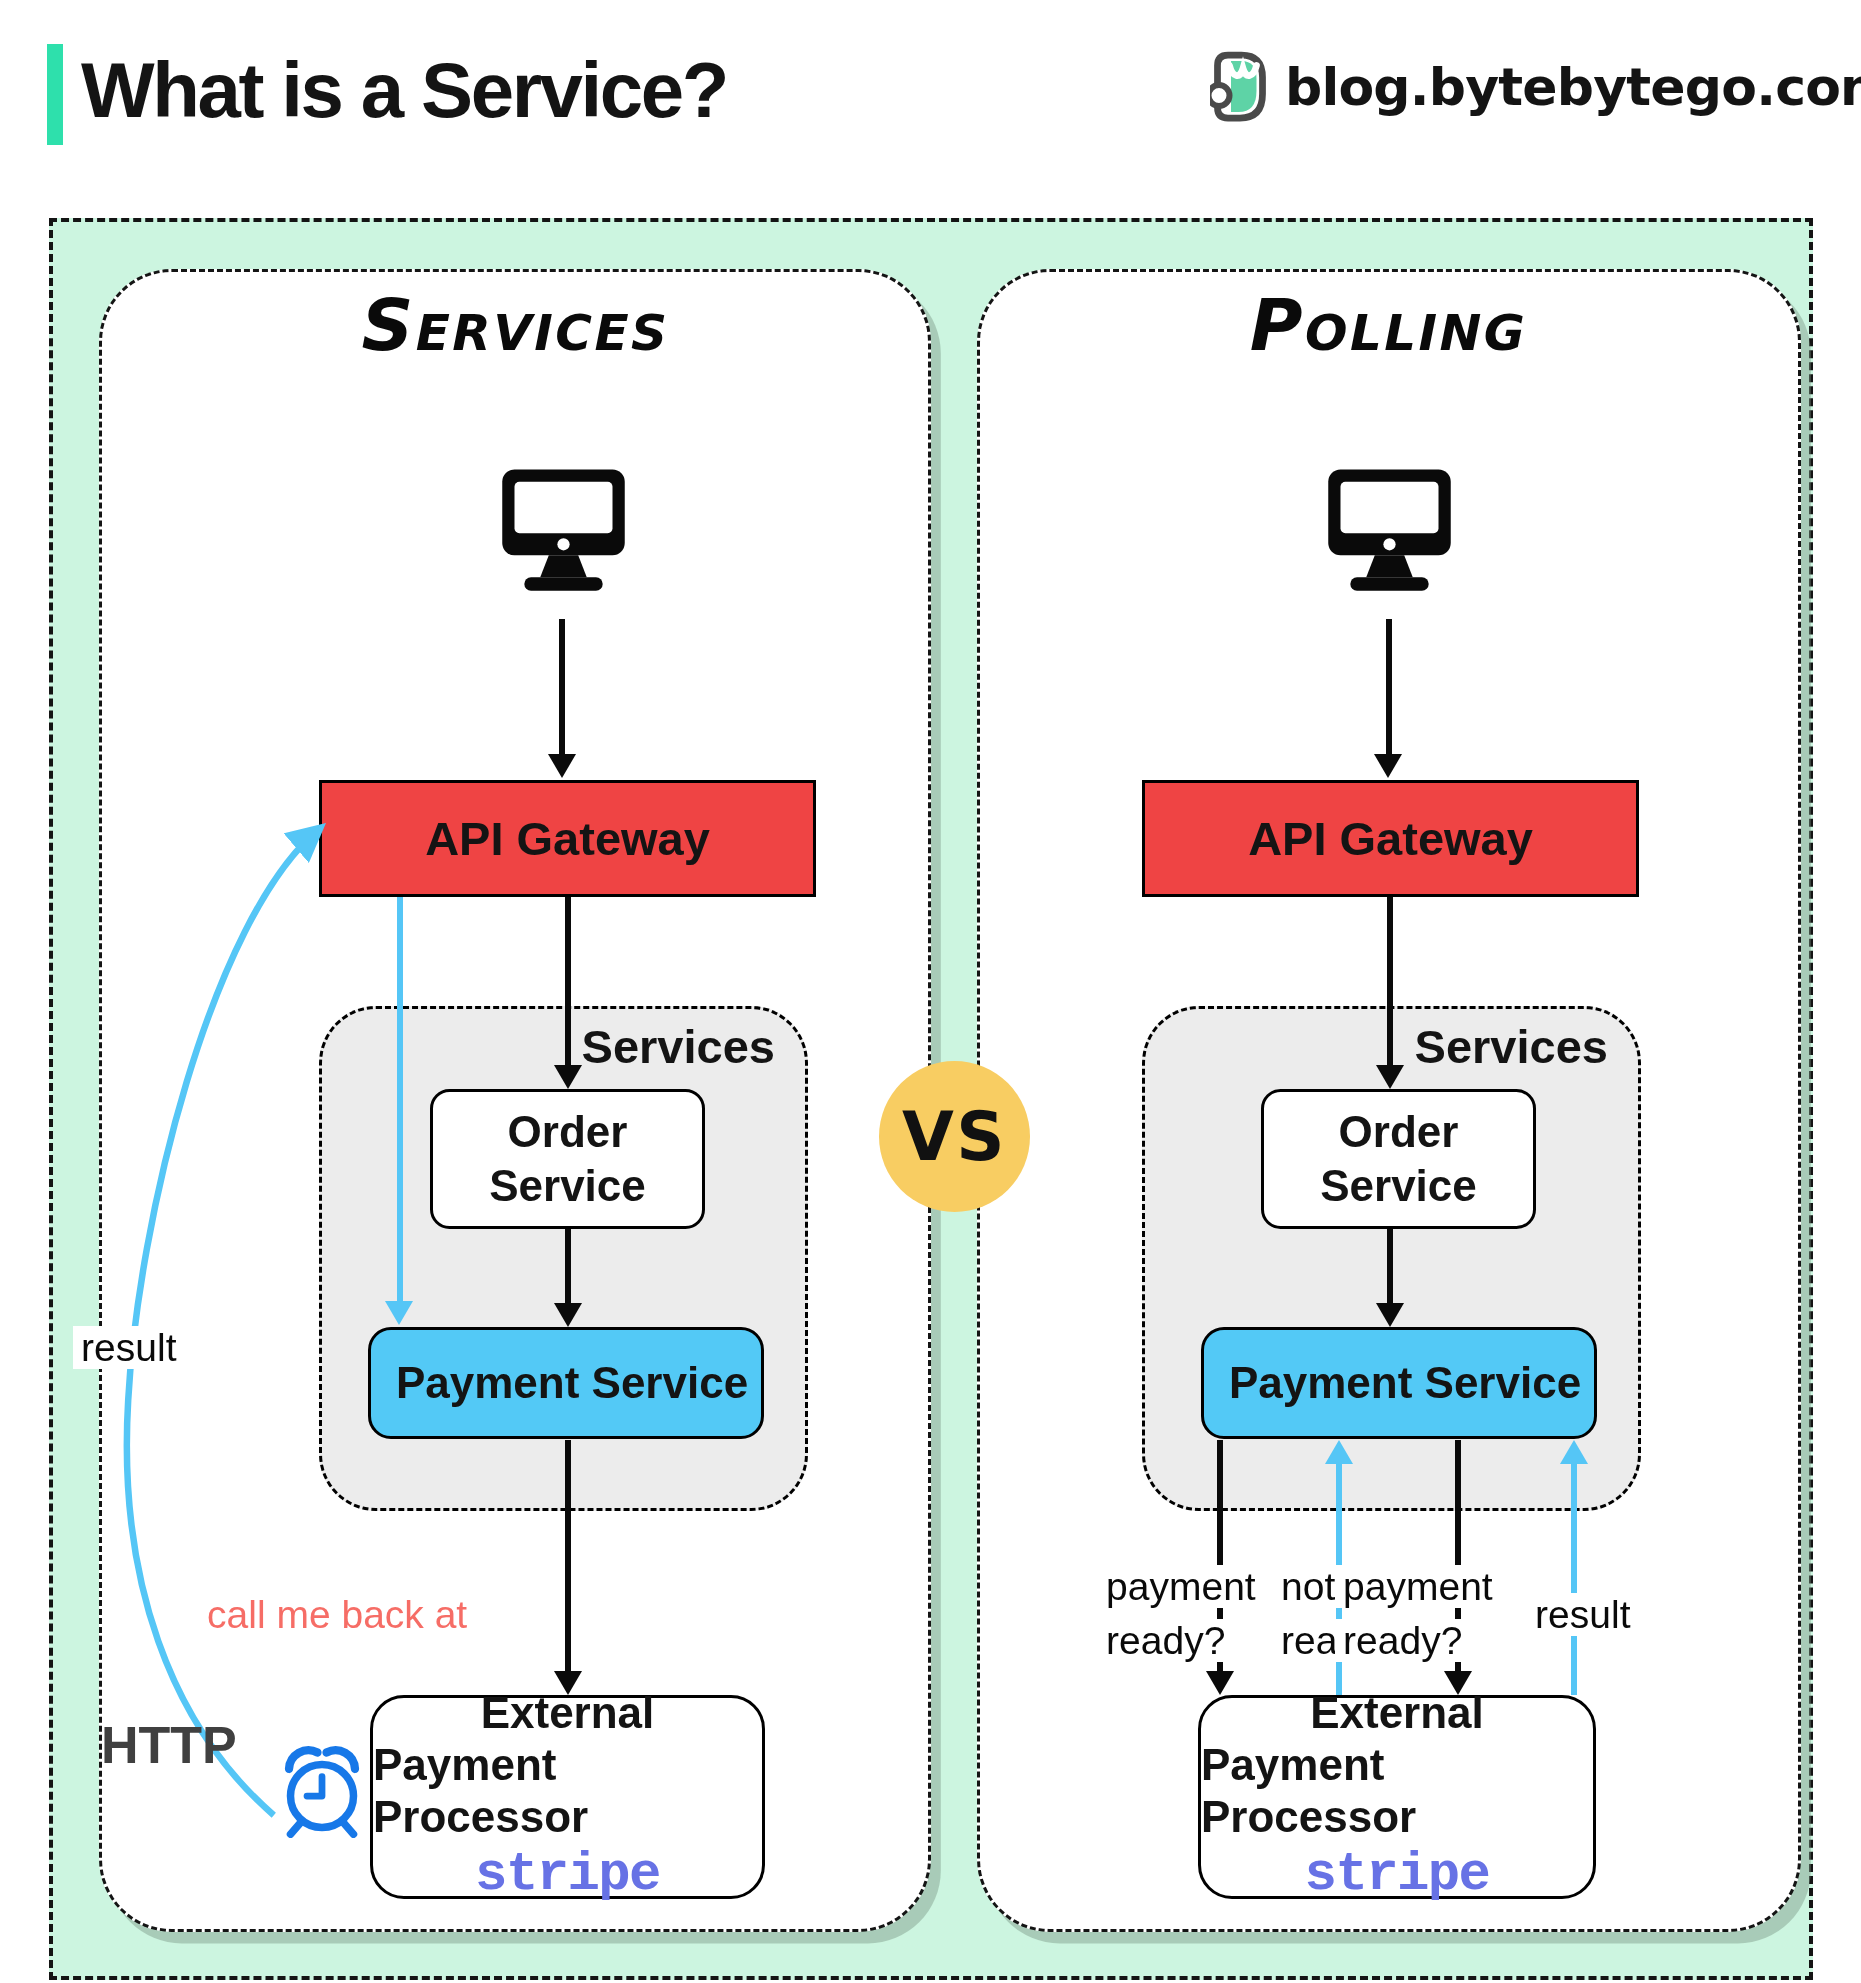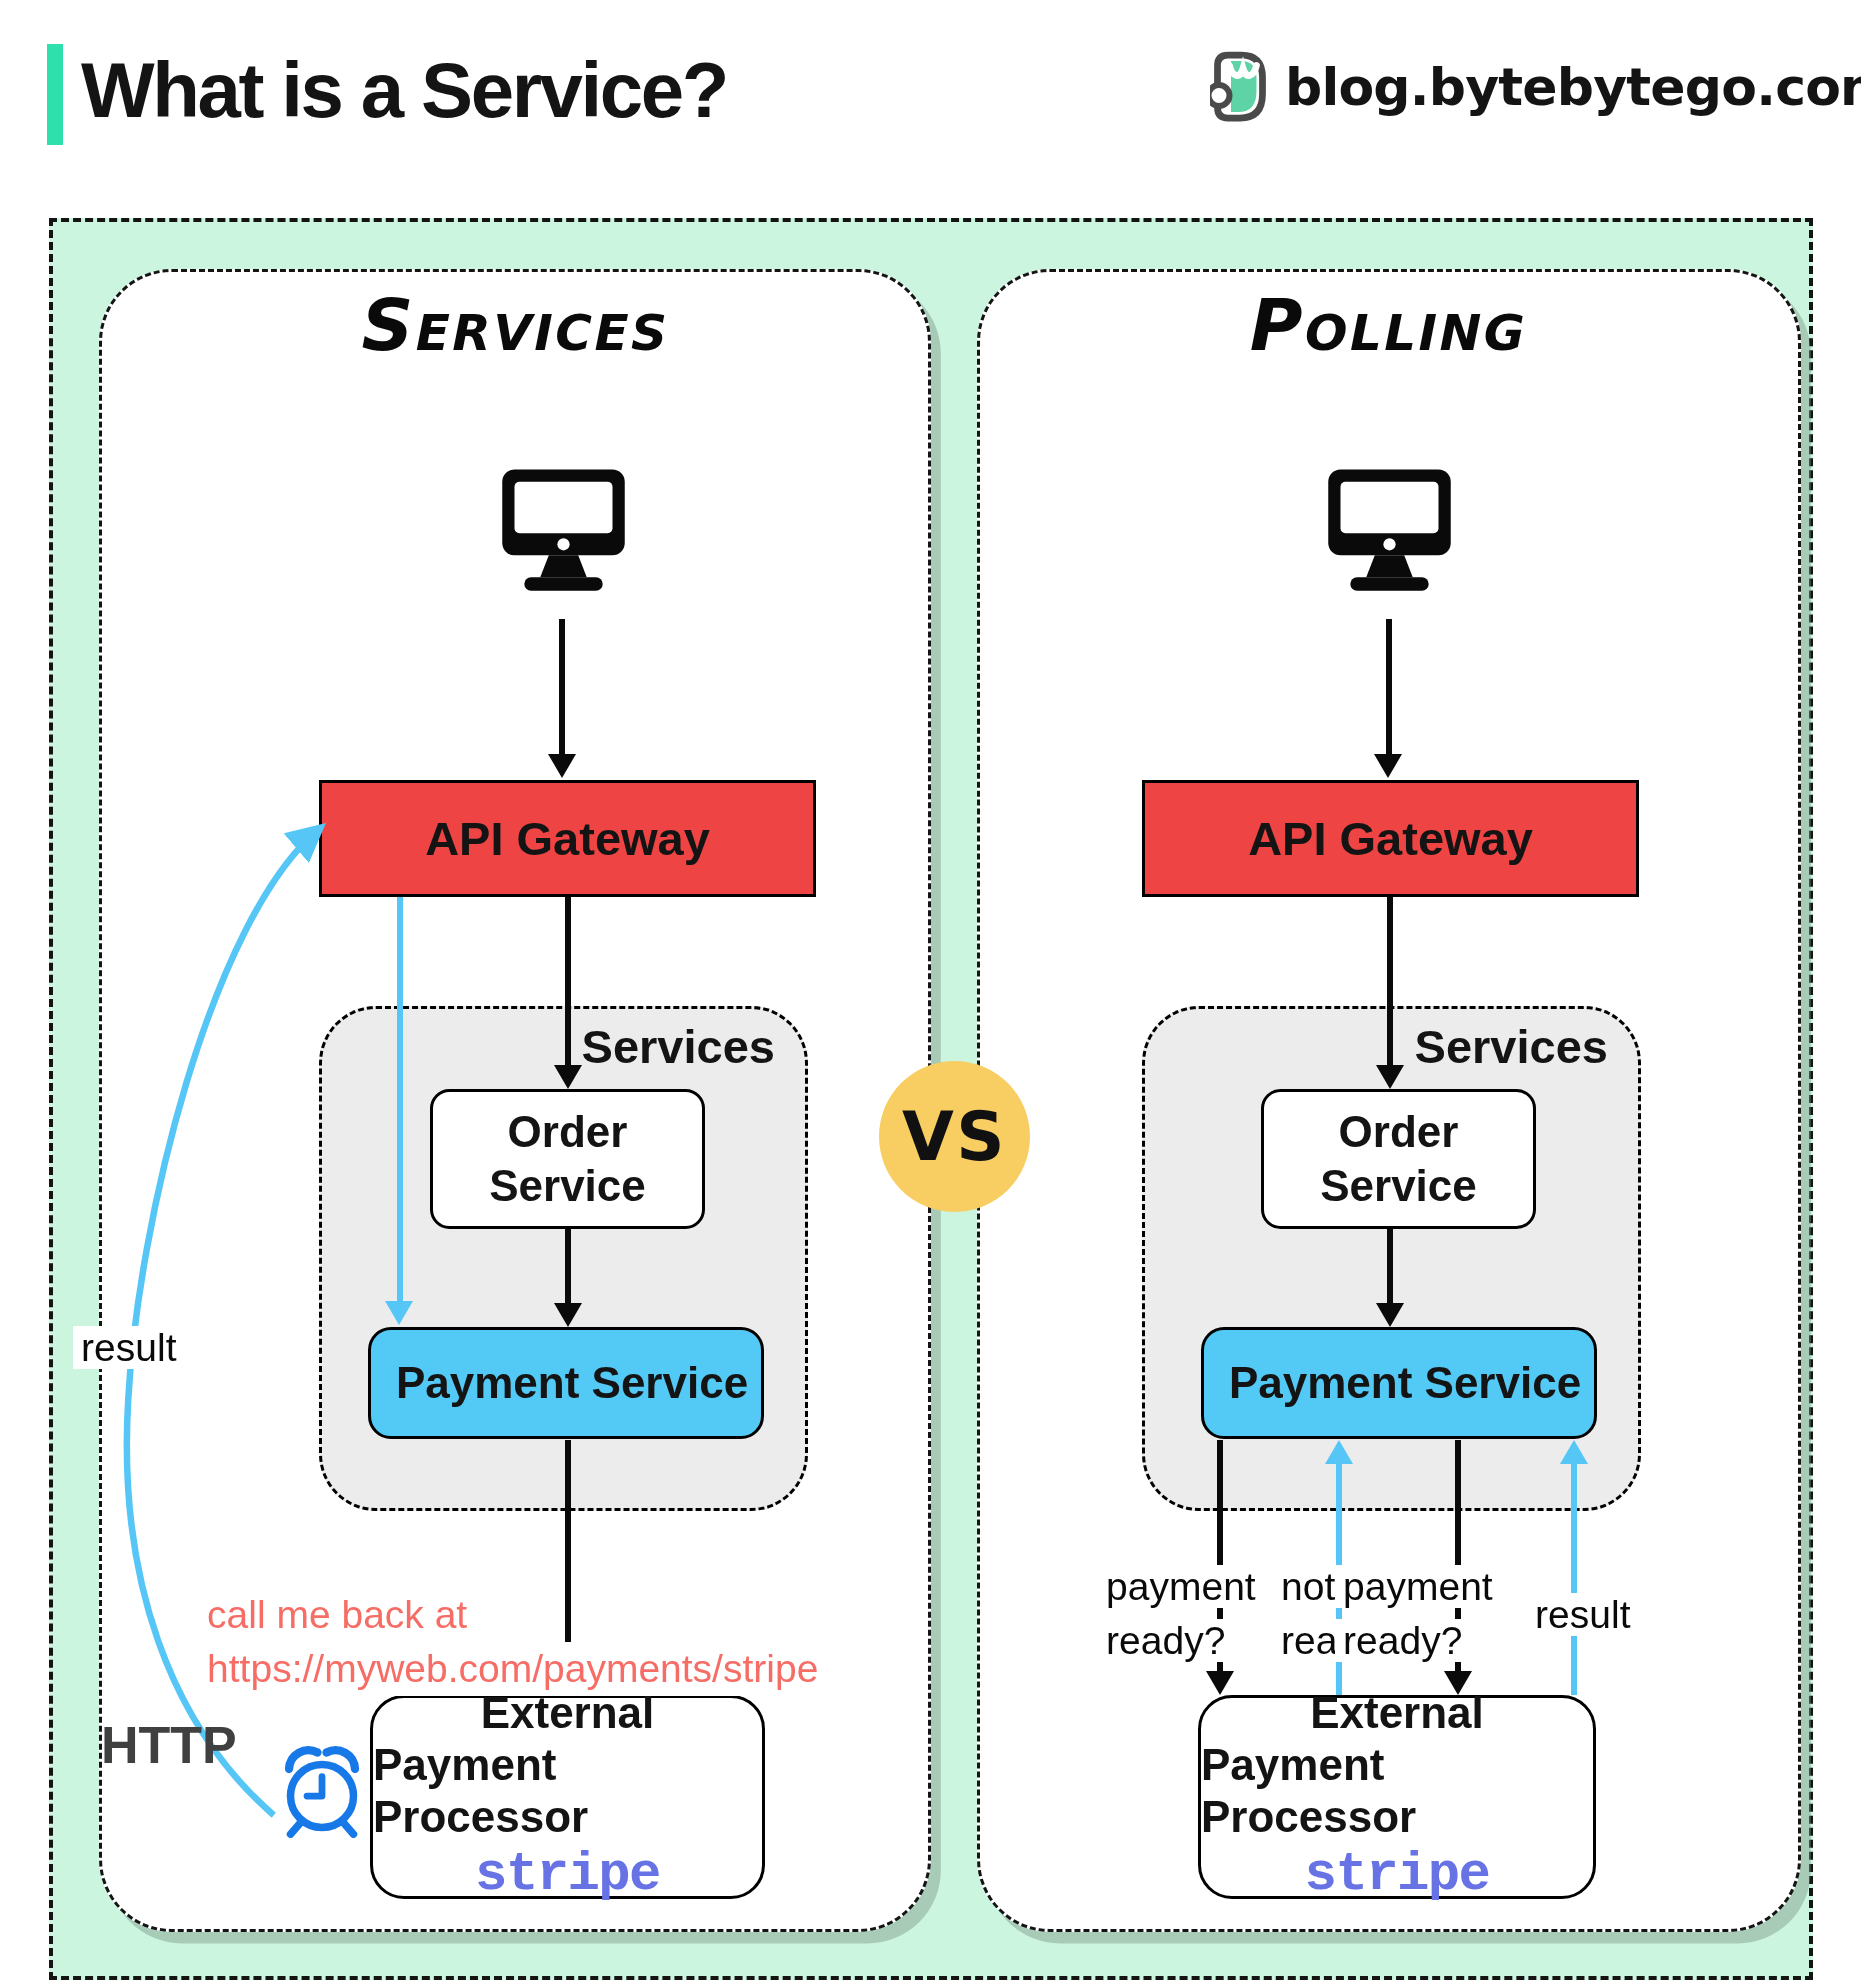--- a/index.html
+++ b/index.html
@@ -174,21 +174,20 @@
       <path d="M104 36 A26 26 0 0 0 66 14" fill="none" stroke="#1778E8" stroke-width="11" stroke-linecap="round"></path>
       <circle cx="60" cy="72" r="42" fill="#ffffff" stroke="#1778E8" stroke-width="10"></circle>
       <polyline points="60,46 60,72 40,72" fill="none" stroke="#1778E8" stroke-width="9" stroke-linecap="round" stroke-linejoin="round"></polyline>
       <line x1="31" y1="108" x2="18" y2="123" stroke="#1778E8" stroke-width="10" stroke-linecap="round"></line>
       <line x1="89" y1="108" x2="102" y2="123" stroke="#1778E8" stroke-width="10" stroke-linecap="round"></line>
     </svg>
   </span>
 
   <div class="gap-label note" style="left:199px;top:1560px;width:733px;">
     <span style="display:inline-block;">call me back at</span><br>
-    <span style="display:inline-block;">https://myweb.com/payments/stripe</span>
   </div>
 
   <div class="gap-label" style="left:73px;top:1321px;width:171px;">
     <span>result</span>
   </div>
 
   <div class="abs" id="http-label">HTTP</div>
 
   <div class="gap-label" style="left:1098px;top:1560px;width:244px;">
     <span>payment ready?</span>

